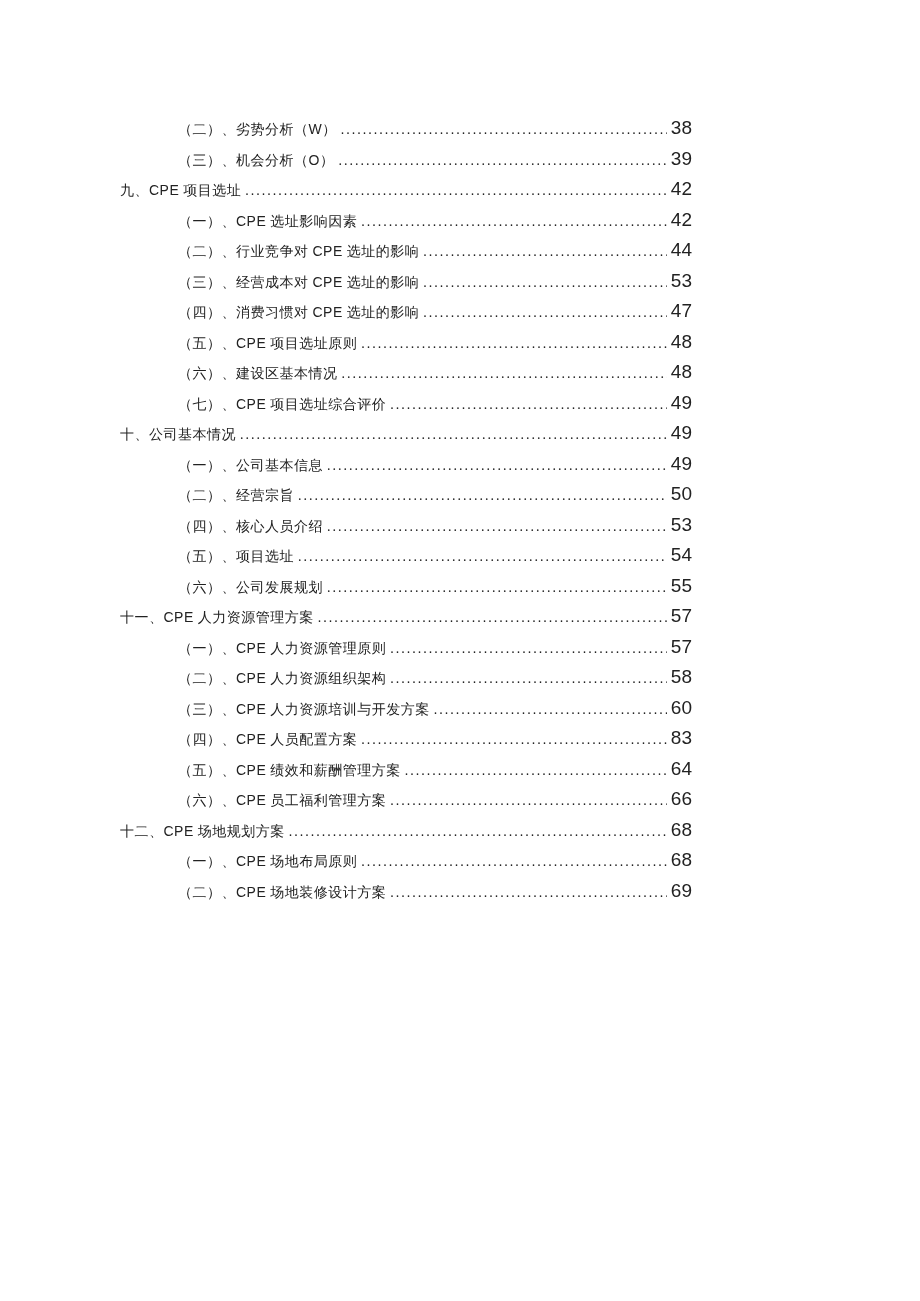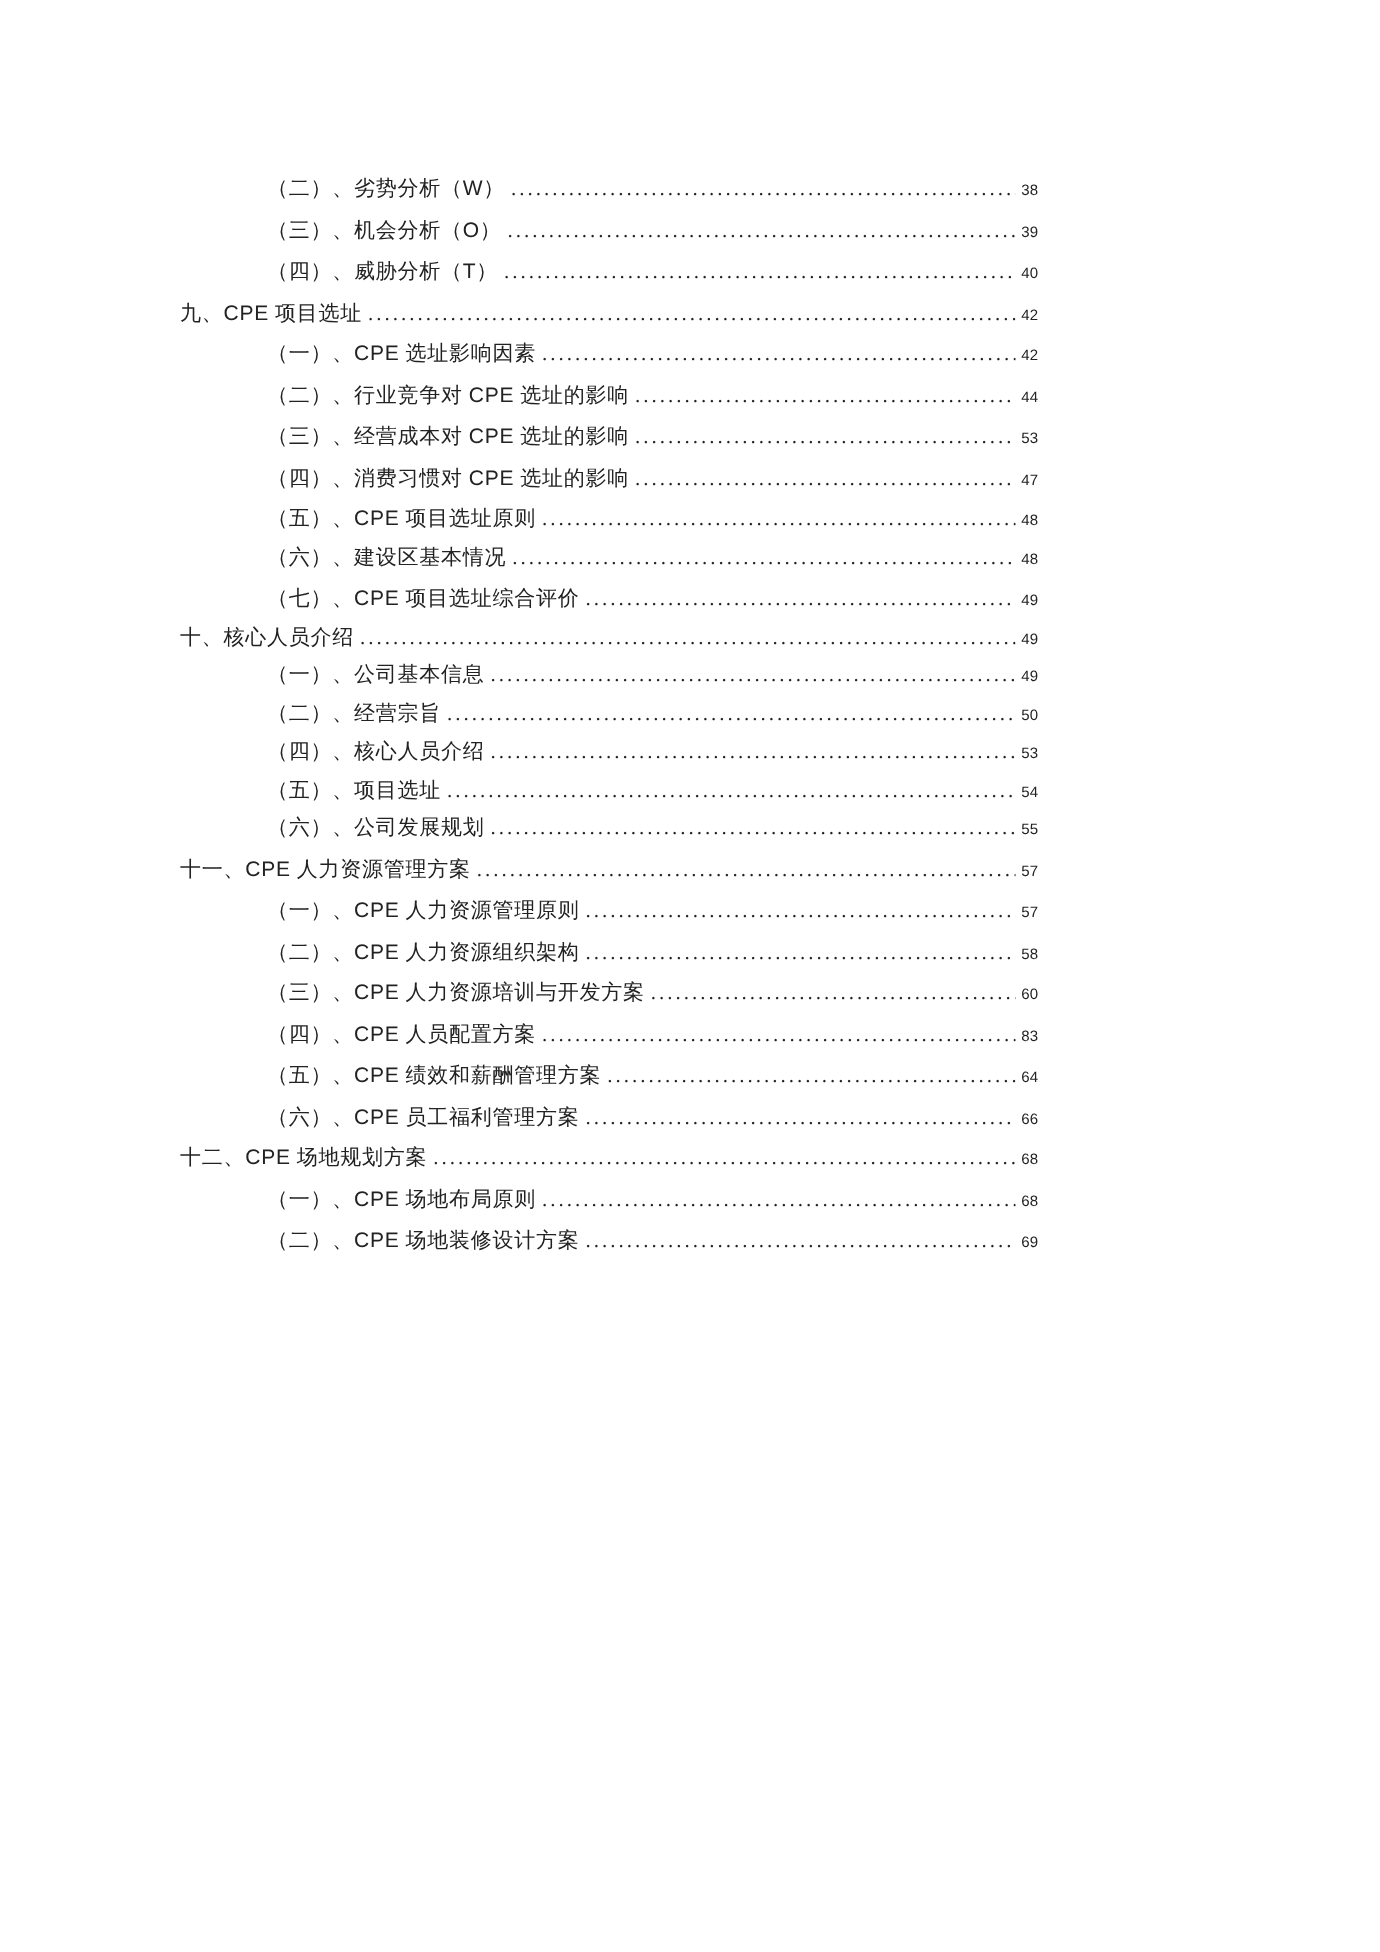--- a/index.html
+++ b/index.html
@@ -36,45 +36,40 @@
     margin: 0 4px;
     color: #222;
     letter-spacing: 2px;
   }
   .toc-dots::after {
     content: ".................................................................................................................................................................";
   }
   .toc-page {
     flex: 0 0 auto;
     font-family: Arial, sans-serif;
-    font-size: 10px;
+    font-size: 19px;
   }
   .latin {
     font-family: Arial, sans-serif;
   }
 </style>
 </head>
 <body>
 
 <div class="page">
   <div id="toc-container">
       <div class="toc-line" data-level="2">
         <span class="toc-label">（二）、劣势分析（<span class="latin">W</span>） </span>
         <span class="toc-dots"></span>
         <span class="toc-page">38</span>
       </div>
       <div class="toc-line" data-level="2">
         <span class="toc-label">（三）、机会分析（<span class="latin">O</span>） </span>
         <span class="toc-dots"></span>
         <span class="toc-page">39</span>
-      </div>
-      <div class="toc-line" data-level="2">
-        <span class="toc-label">（四）、威胁分析（<span class="latin">T</span>） </span>
-        <span class="toc-dots"></span>
-        <span class="toc-page">40</span>
       </div>
       <div class="toc-line" data-level="1">
         <span class="toc-label">九、<span class="latin">CPE</span> 项目选址 </span>
         <span class="toc-dots"></span>
         <span class="toc-page">42</span>
       </div>
       <div class="toc-line" data-level="2">
         <span class="toc-label">（一）、<span class="latin">CPE</span> 选址影响因素 </span>
         <span class="toc-dots"></span>
         <span class="toc-page">42</span>
@@ -103,21 +98,21 @@
         <span class="toc-label">（六）、建设区基本情况 </span>
         <span class="toc-dots"></span>
         <span class="toc-page">48</span>
       </div>
       <div class="toc-line" data-level="2">
         <span class="toc-label">（七）、<span class="latin">CPE</span> 项目选址综合评价 </span>
         <span class="toc-dots"></span>
         <span class="toc-page">49</span>
       </div>
       <div class="toc-line" data-level="1">
-        <span class="toc-label">十、核心人员介绍 </span>
+        <span class="toc-label">十、公司基本情况 </span>
         <span class="toc-dots"></span>
         <span class="toc-page">49</span>
       </div>
       <div class="toc-line" data-level="2">
         <span class="toc-label">（一）、公司基本信息 </span>
         <span class="toc-dots"></span>
         <span class="toc-page">49</span>
       </div>
       <div class="toc-line" data-level="2">
         <span class="toc-label">（二）、经营宗旨 </span>

